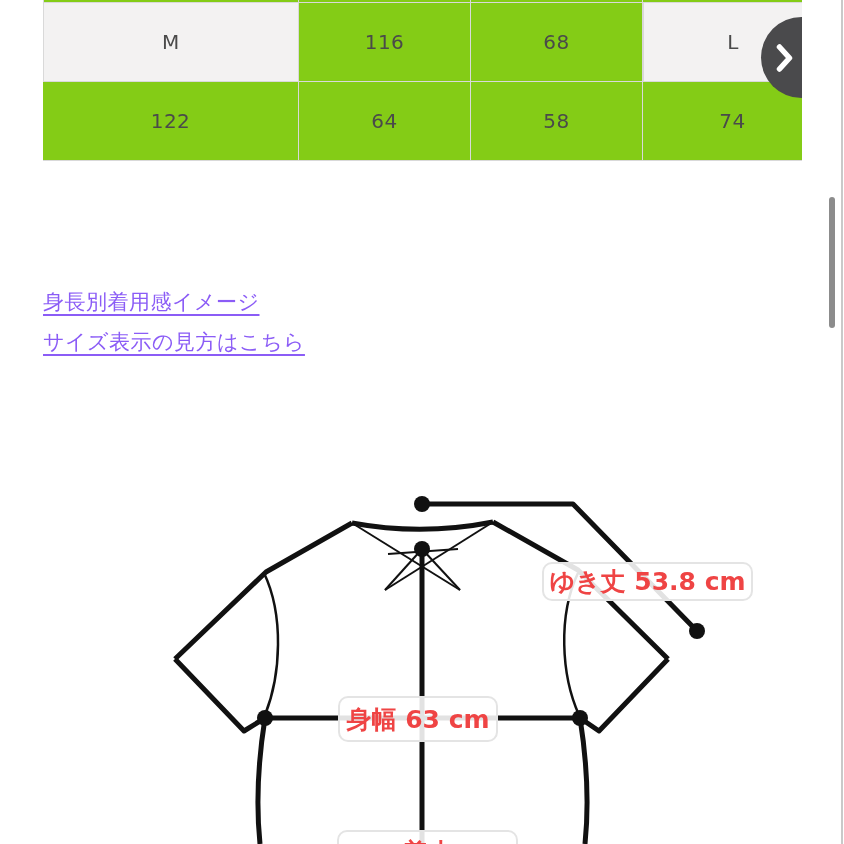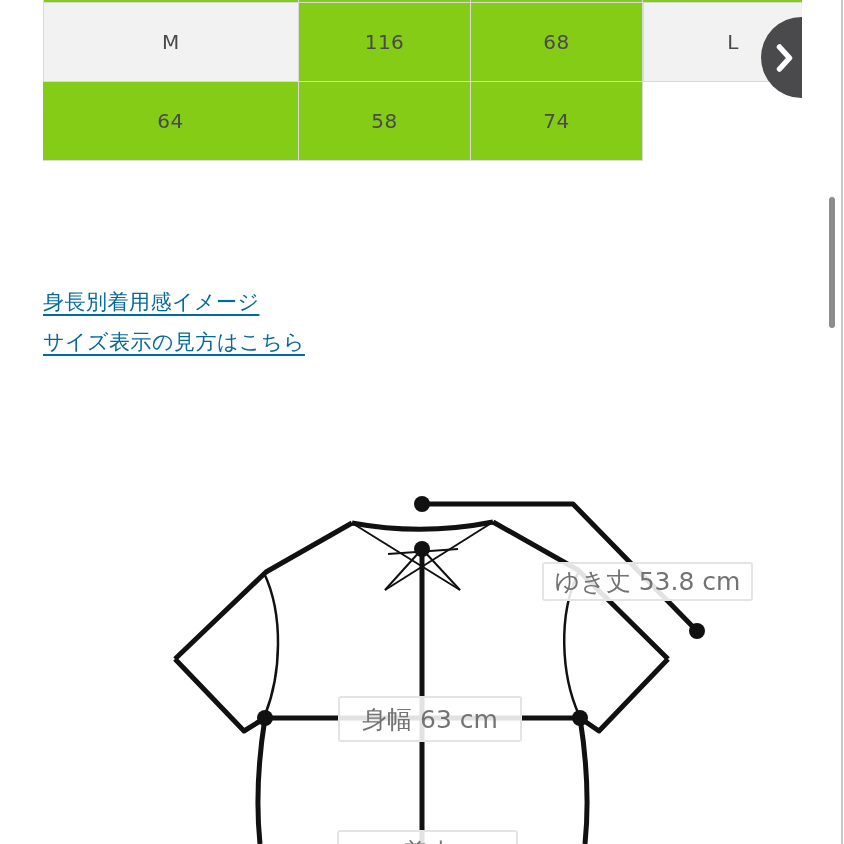--- a/index.html
+++ b/index.html
@@ -36,35 +36,35 @@
     position:absolute;left:761px;top:17px;width:81px;height:81px;
     border-radius:50%;background:#4a4a4c;cursor:pointer;
   }
   .scroll-btn svg{position:absolute;left:15px;top:26px;}
   
   .links{
     position:absolute;left:43px;top:288px;
     display:flex;flex-direction:column;align-items:flex-start;gap:12px;
   }
   .links a{
-    font-size:21px;color:#0369a1;text-decoration:underline;
+    font-size:21px;color:#8b5cf6;text-decoration:underline;
     text-underline-offset:5px;text-decoration-thickness:1.5px;
     letter-spacing:0.5px;cursor:pointer;
   }
   
   .diagram-svg{position:absolute;left:0;top:0;width:844px;height:844px;pointer-events:none;}
   .pill{
     position:absolute;box-sizing:border-box;
     background:rgba(255,255,255,0.88);
-    border:2px solid #e4e4e4;border-radius:3px;
+    border:2px solid #e4e4e4;border-radius:10px;
     display:flex;align-items:center;justify-content:center;
-    font-weight:normal;color:#737373;white-space:nowrap;
+    font-weight:bold;color:#ef4444;white-space:nowrap;
   }
   .pill.yuki{left:542px;top:562px;width:211px;height:39px;font-size:25px;}
-  .pill.mihaba{left:338px;top:696px;width:184px;height:46px;font-size:25px;}
+  .pill.mihaba{left:338px;top:696px;width:160px;height:46px;font-size:25px;}
   .pill.kitake{left:337px;top:830px;width:181px;height:44px;font-size:25px;}
   
   .scrollbar-thumb{
     position:absolute;left:829px;top:197px;width:6px;height:131px;
     border-radius:3px;background:#8c8c8c;
   }
   .right-edge{
     position:absolute;left:841px;top:0;width:2px;height:844px;background:#c9c9c9;
   }
 </style>
@@ -119,20 +119,21 @@
     <div class="cell ghost first"></div>
     <div class="cell ghost"></div>
     <div class="cell ghost"></div>
     <div class="cell ghost"></div>
 
     <div class="cell first size-col">M</div>
     <div class="cell">116</div>
     <div class="cell">68</div>
 
     <div class="cell first size-col">L</div>
+    <div class="cell">122</div>
     <div class="cell">64</div>
     <div class="cell">58</div>
 
     <div class="cell">74</div>
   </div>
 
   <div class="scroll-btn">
     <svg width="17" height="30" viewBox="0 0 17 30">
       <polyline points="3.5,4 13.5,15 3.5,26" fill="none" stroke="#ffffff" stroke-width="5.5" stroke-linecap="round" stroke-linejoin="round"></polyline>
     </svg>

